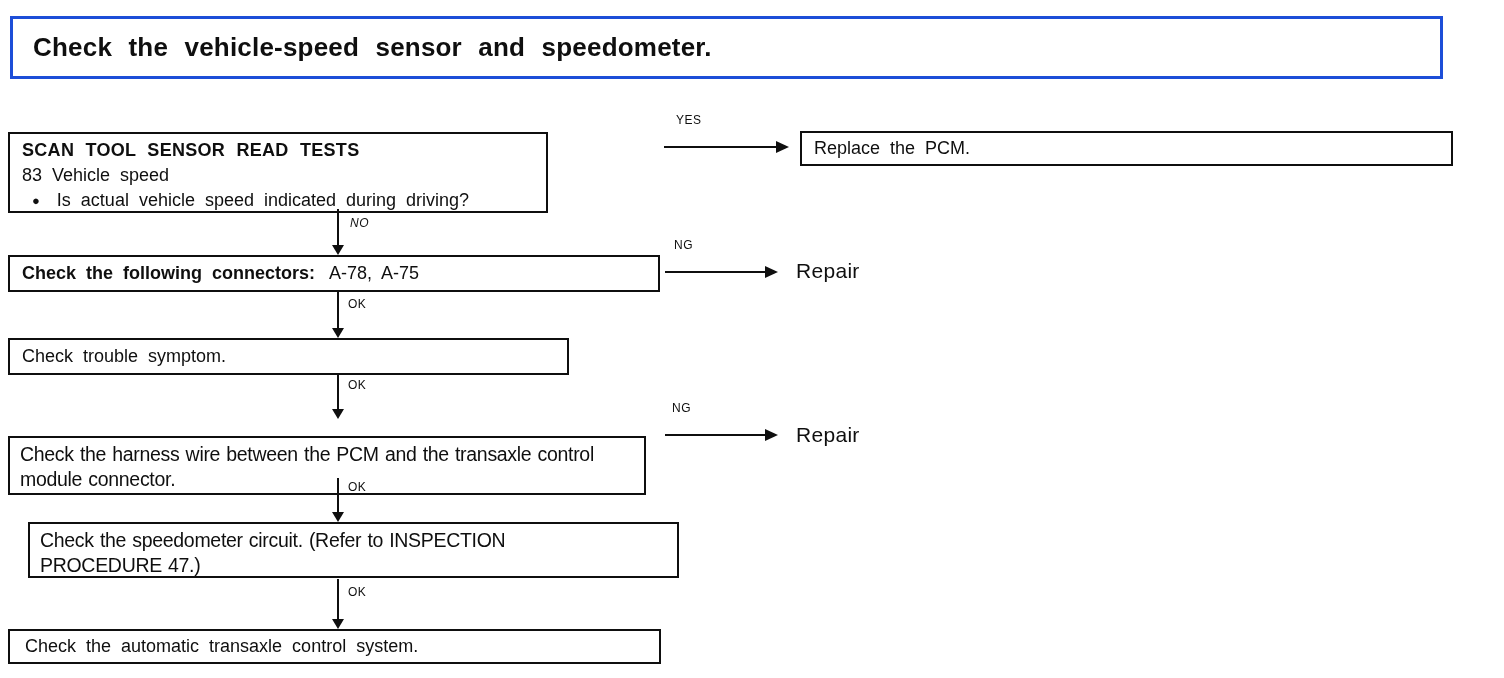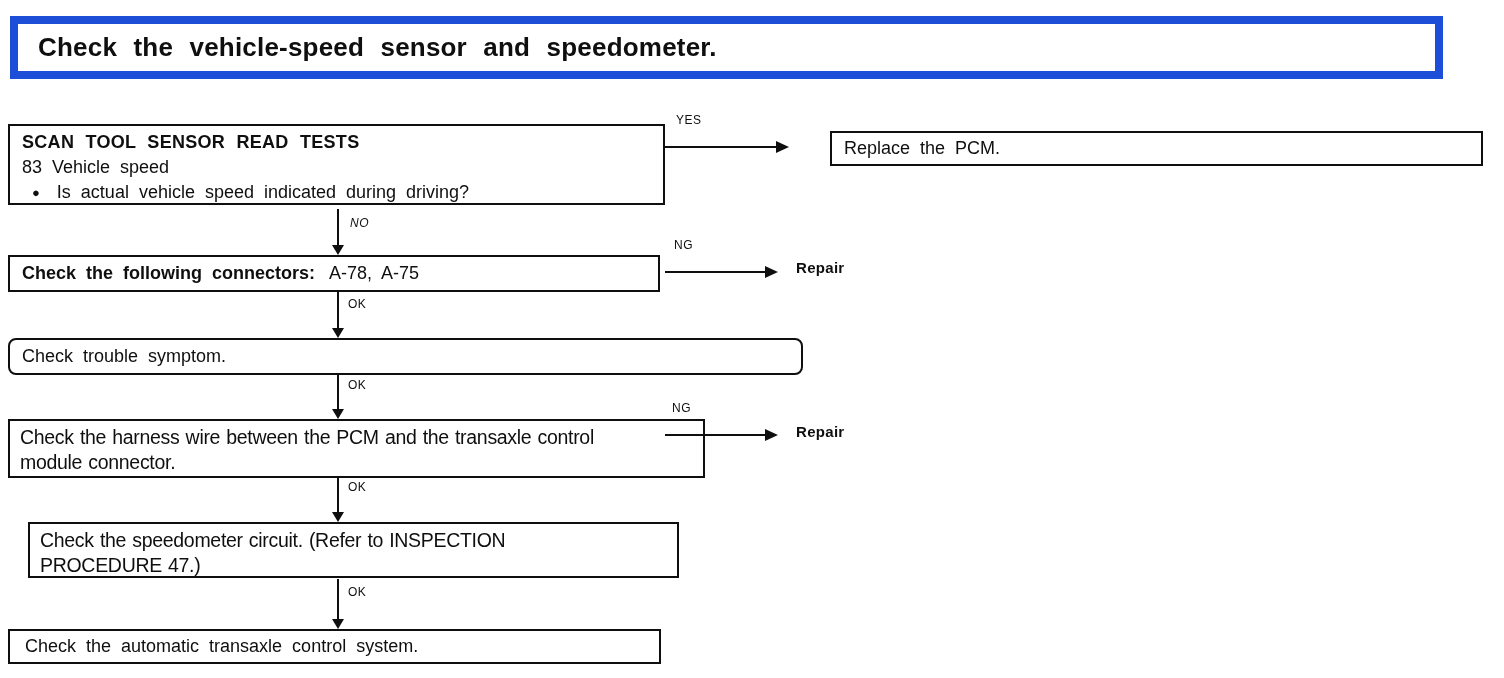--- a/index.html
+++ b/index.html
@@ -14,21 +14,21 @@
     background: #ffffff;
     font-family: "Liberation Sans", "DejaVu Sans", sans-serif;
     color: #0f0f0f;
     overflow: hidden;
   }
   
   .title-box {
     position: absolute;
     left: 10px; top: 16px;
     width: 1433px; height: 63px;
-    border: 8px solid #1d4ed8;
+    border: 3px solid #1d4ed8;
     box-sizing: border-box;
     display: flex;
     align-items: center;
     padding-left: 20px;
     font-size: 26px;
     font-weight: 700;
     word-spacing: 9px;
     letter-spacing: 0.2px;
   }
   
@@ -42,48 +42,48 @@
   }
   .flexbox {
     display: flex;
     align-items: center;
     padding-left: 12px;
   }
   .ws { word-spacing: 5px; }
   .bold { font-weight: 700; }
   .tight { letter-spacing: -0.3px; word-spacing: 1px; font-size: 19.5px; }
 
-  .b-scan   { left: 8px;   top: 124px; width: 657px; height: 81px; padding: 4px 12px 0 12px; word-spacing: 5px; }
+  .b-scan   { left: 8px;   top: 132px; width: 540px; height: 81px; padding: 4px 12px 0 12px; word-spacing: 5px; }
   .b-scan .hdr { word-spacing: 6px; letter-spacing: 0.3px; }
   .bullet-row { display: flex; align-items: center; }
   .bullet-glyph { font-size: 13px; margin: 0 17px 0 10px; }
 
-  .b-replace  { left: 830px; top: 131px; width: 653px; height: 35px; }
+  .b-replace  { left: 800px; top: 131px; width: 653px; height: 35px; }
   .b-conn     { left: 8px;   top: 255px; width: 652px; height: 37px; }
   .b-conn .val { margin-left: 14px; font-weight: 400; }
-  .b-trouble  { left: 8px;   top: 338px; width: 795px; height: 37px; border-radius: 8px; }
-  .b-harness  { left: 8px;   top: 419px; width: 697px; height: 59px; padding: 4px 10px 0 10px; }
+  .b-trouble  { left: 8px;   top: 338px; width: 561px; height: 37px; }
+  .b-harness  { left: 8px;   top: 436px; width: 638px; height: 59px; padding: 4px 10px 0 10px; }
   .b-speedo   { left: 8px;   top: 522px; width: 651px; height: 56px; padding: 4px 10px 0 10px; margin-left: 20px; }
   .b-trans    { left: 8px;   top: 629px; width: 653px; height: 35px; padding-left: 15px; }
 
   
   .lbl {
     position: absolute;
     font-size: 12px;
     letter-spacing: 0.5px;
   }
   .lbl-yes { left: 676px; top: 113px; }
   .lbl-no  { left: 350px; top: 216px; font-style: italic; }
   .lbl-ng1 { left: 674px; top: 238px; }
   .lbl-ok1 { left: 348px; top: 297px; }
   .lbl-ok2 { left: 348px; top: 378px; }
   .lbl-ng2 { left: 672px; top: 401px; }
   .lbl-ok3 { left: 348px; top: 480px; }
   .lbl-ok4 { left: 348px; top: 585px; }
-  .lbl-repair { font-size: 15px; font-weight: 700; letter-spacing: 0.3px; }
+  .lbl-repair { font-size: 21px; font-weight: 400; letter-spacing: 0.3px; }
   .lbl-rep1 { left: 796px; top: 259px; }
   .lbl-rep2 { left: 796px; top: 423px; }
 
   
   .harrow {
     position: absolute;
     height: 2px;
     background: #0f0f0f;
   }
   .harrow::after {

